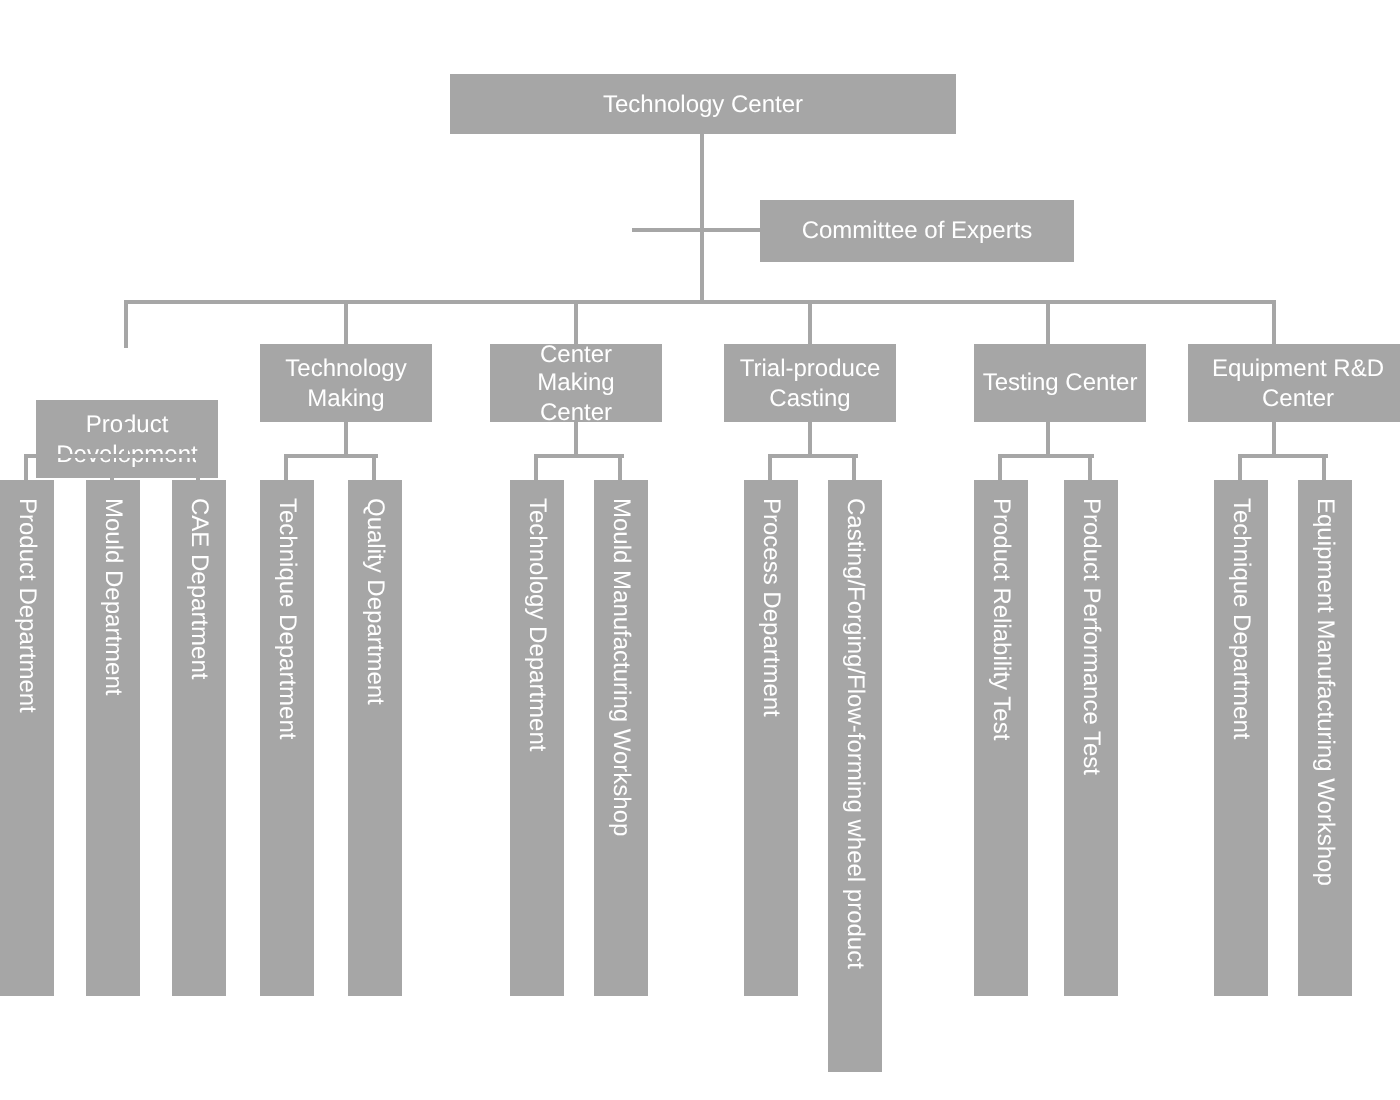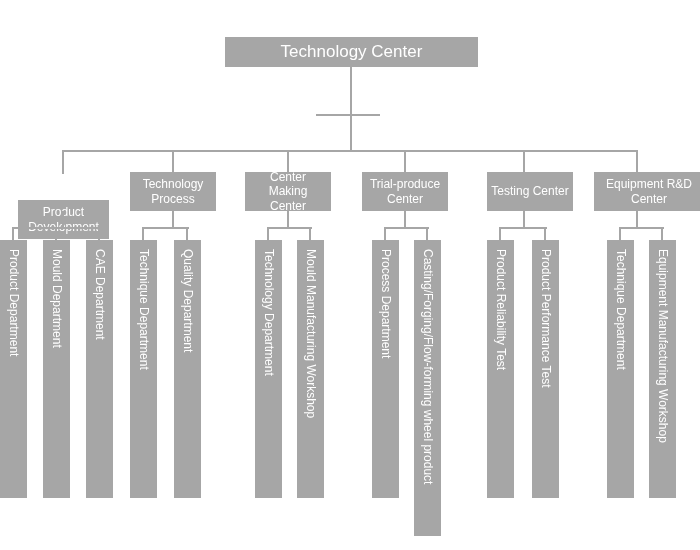--- a/index.html
+++ b/index.html
@@ -17,21 +17,21 @@
     color: #ffffff;
     display: flex;
     align-items: center;
     justify-content: center;
     text-align: center;
     font-size: 12px;
     line-height: 1.2;
     box-sizing: border-box;
     padding: 2px 4px;
   }
-  .box.lvl1, .box.lvl2 { font-size: 17px; }
+  .box.lvl1, .box.lvl2 { font-size: 12px; }
   .vbox {
     position: absolute;
     background: #a6a6a6;
     color: #ffffff;
     writing-mode: vertical-rl;
     text-orientation: mixed;
     font-size: 12px;
     line-height: 27px;
     width: 27px;
     box-sizing: border-box;
@@ -45,33 +45,34 @@
 </head>
 <body>
 
 <div id="org-chart">
 
   <div class="box lvl1" style="left:225px; top:37px; width:253px; height:30px;">Technology Center</div>
 
   <div class="vline" style="left:350px; top:67px; height:83px;"></div>
 
   <div class="hline" style="left:316px; top:114px; width:64px;"></div>
+  <div class="box lvl2" style="left:380px; top:100px; width:157px; height:31px;">Committee of Experts</div>
 
   <div class="hline" style="left:62px; top:150px; width:576px;"></div>
   <div class="vline" style="left:62px;  top:150px; height:24px;"></div>
   <div class="vline" style="left:172px; top:150px; height:24px;"></div>
   <div class="vline" style="left:287px; top:150px; height:24px;"></div>
   <div class="vline" style="left:404px; top:150px; height:24px;"></div>
   <div class="vline" style="left:523px; top:150px; height:24px;"></div>
   <div class="vline" style="left:636px; top:150px; height:24px;"></div>
 
   <div class="box" style="left:18px; top:172px; width:91px; height:39px;margin-top:28px;">Product Development</div>
-  <div class="box" style="left:130px; top:172px; width:86px; height:39px;">Technology Process</div>
+  <div class="box" style="left:130px; top:172px; width:86px; height:39px;">Technology Making</div>
   <div class="box" style="left:245px; top:172px; width:86px; height:39px;">Center Making Center</div>
-  <div class="box" style="left:362px; top:172px; width:86px; height:39px;">Trial-produce Center</div>
+  <div class="box" style="left:362px; top:172px; width:86px; height:39px;">Trial-produce Casting</div>
   <div class="box" style="left:487px; top:172px; width:86px; height:39px;">Testing Center</div>
   <div class="box" style="left:594px; top:172px; width:110px; height:39px;">Equipment R&amp;D Center</div>
 
   <div class="vline" style="left:62px;  top:211px; height:17px;"></div>
   <div class="vline" style="left:172px; top:211px; height:17px;"></div>
   <div class="vline" style="left:287px; top:211px; height:17px;"></div>
   <div class="vline" style="left:404px; top:211px; height:17px;"></div>
   <div class="vline" style="left:523px; top:211px; height:17px;"></div>
   <div class="vline" style="left:636px; top:211px; height:17px;"></div>
 

